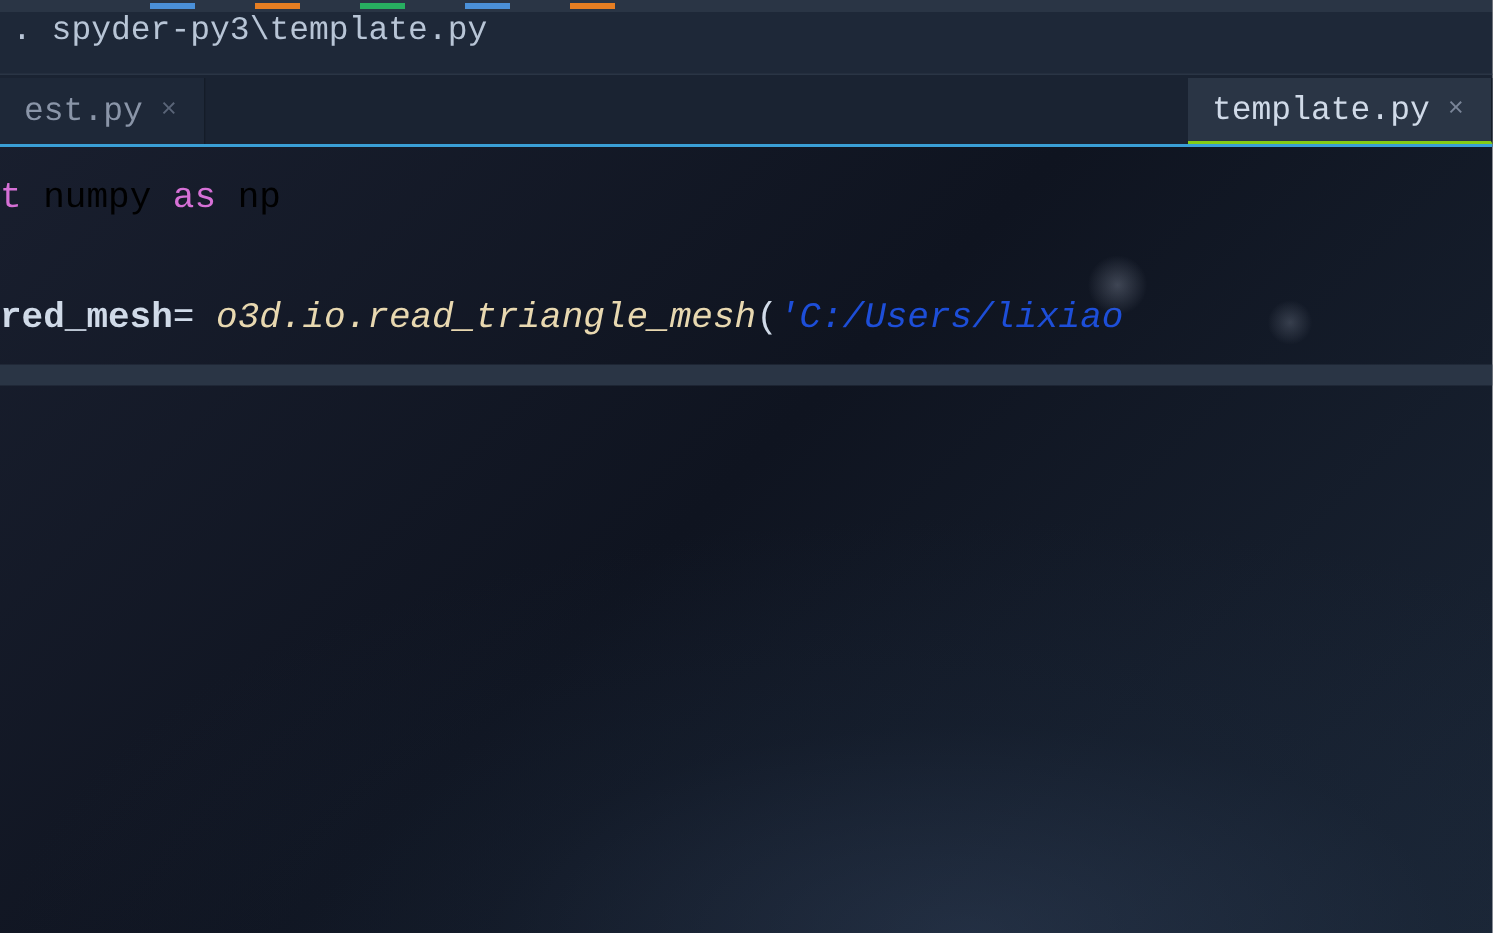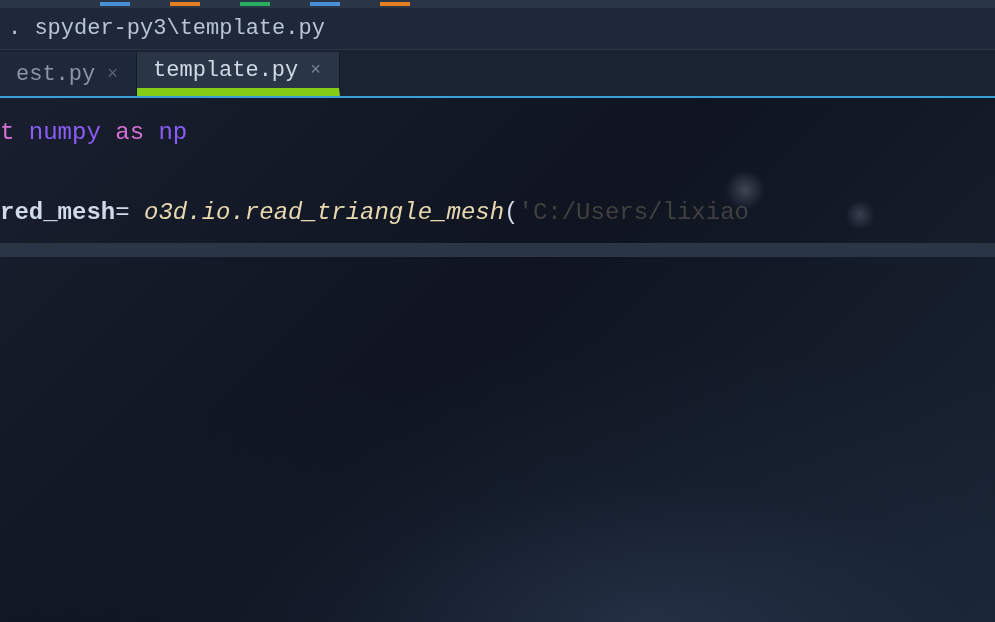--- a/index.html
+++ b/index.html
@@ -23,72 +23,72 @@
       width: 30px;
       height: 4px;
       background: #4a90d9;
     }
     .toolbar-icon.orange { background: #e67e22; }
     .toolbar-icon.green { background: #27ae60; }
     .path-bar {
       height: 42px;
       background: #1e2838;
       display: flex;
-      align-items: center;
       padding: 0 8px;
       color: #b8c5d6;
       font-size: 22px;
       border-bottom: 1px solid #2a3545;
     }
     .tab-bar {
       height: 48px;
       background: #1a2332;
       display: flex;
       align-items: flex-end;
       border-bottom: 2px solid #3a9fd6;
+      justify-content: space-between;
     }
     .tab {
       height: 44px;
       padding: 0 16px;
       display: flex;
       align-items: center;
       gap: 10px;
       color: #8a95a8;
       font-size: 22px;
       cursor: pointer;
       background: #1e2838;
       border-right: 1px solid #141c28;
     }
     .tab.active {
       background: #2a3545;
       color: #d0dae8;
-      border-bottom: 8px solid #84cc16;
+      border-bottom: 2px solid #84cc16;
     }
     .tab-close {
       color: #5a6578;
       font-size: 18px;
       padding: 0 2px;
     }
     .tab.active .tab-close { color: #7a8598; }
     .editor {
       padding: 14px 0;
       font-size: 24px;
       line-height: 1.6;
       color: #d0dae8;
       background: transparent;
     }
     .code-line {
       padding: 2px 0;
       white-space: pre;
     }
     .kw { color: #d670d6; }
-    .mod { color: #8b5cf6; }
+    .mod { color: #000000; }
     .var { color: #d0dae8; font-weight: bold; }
     .func { color: #e8d8b0; font-style: italic; }
-    .str { color: #404040; }
+    .str { color: #1d4ed8; font-style: italic; }
     .op { color: #d0dae8; }
     .blank-line { height: 38px; }
     .hr-line {
       height: 14px;
       background: #2a3545;
       margin-top: 8px;
     }
     .reflection {
       position: absolute;
       bottom: 0;

